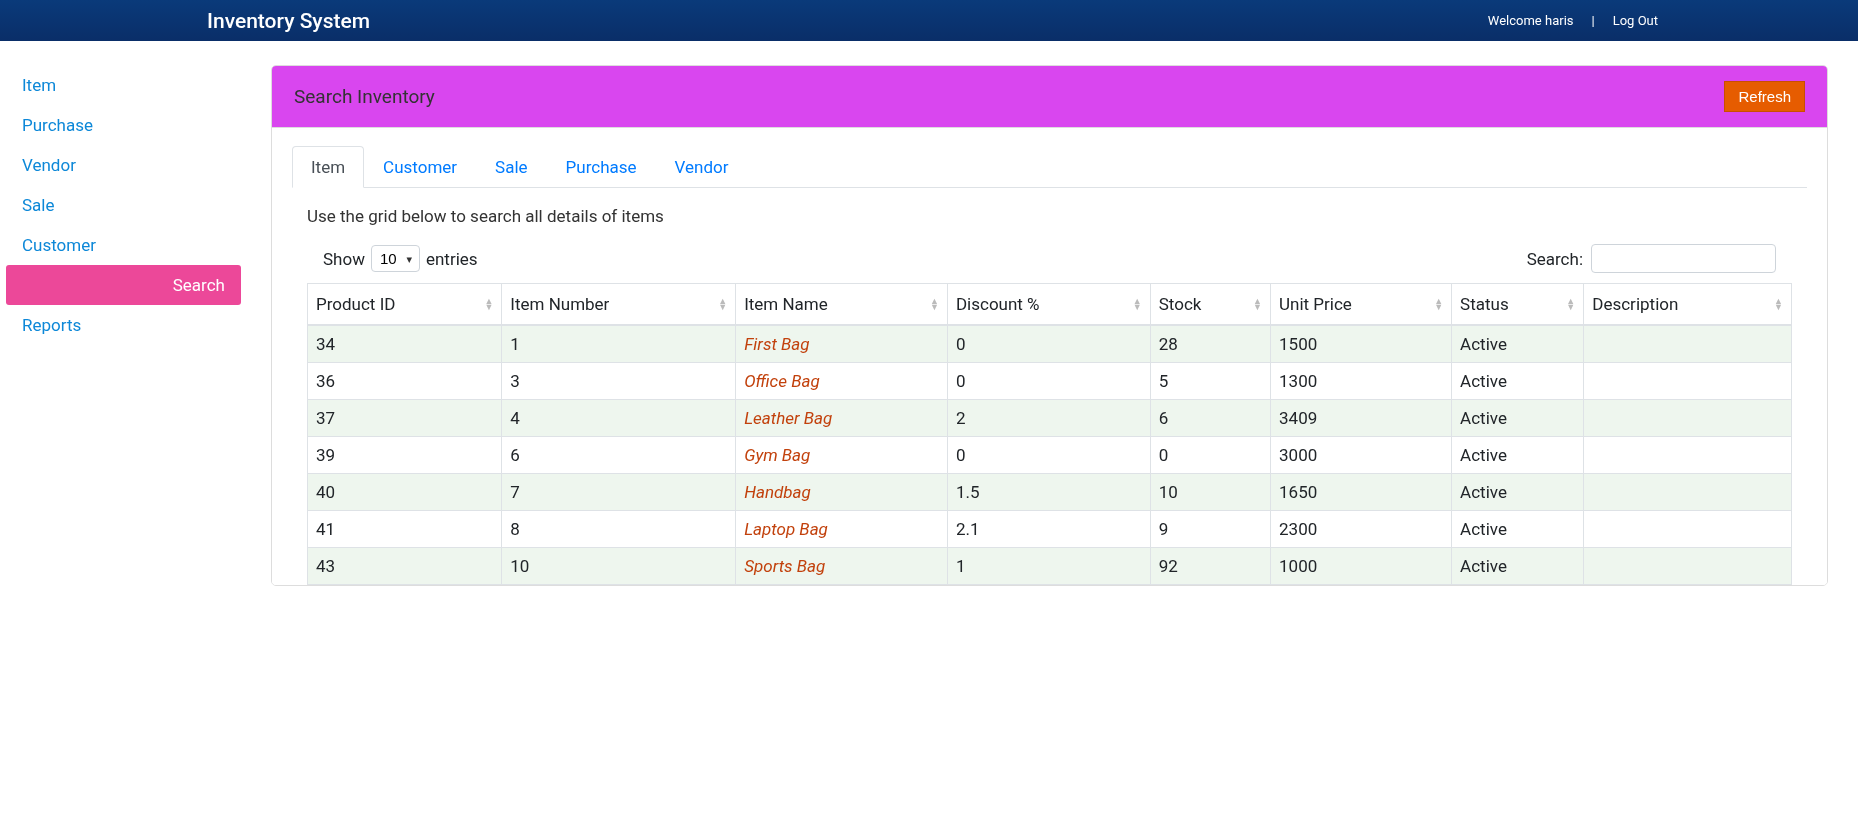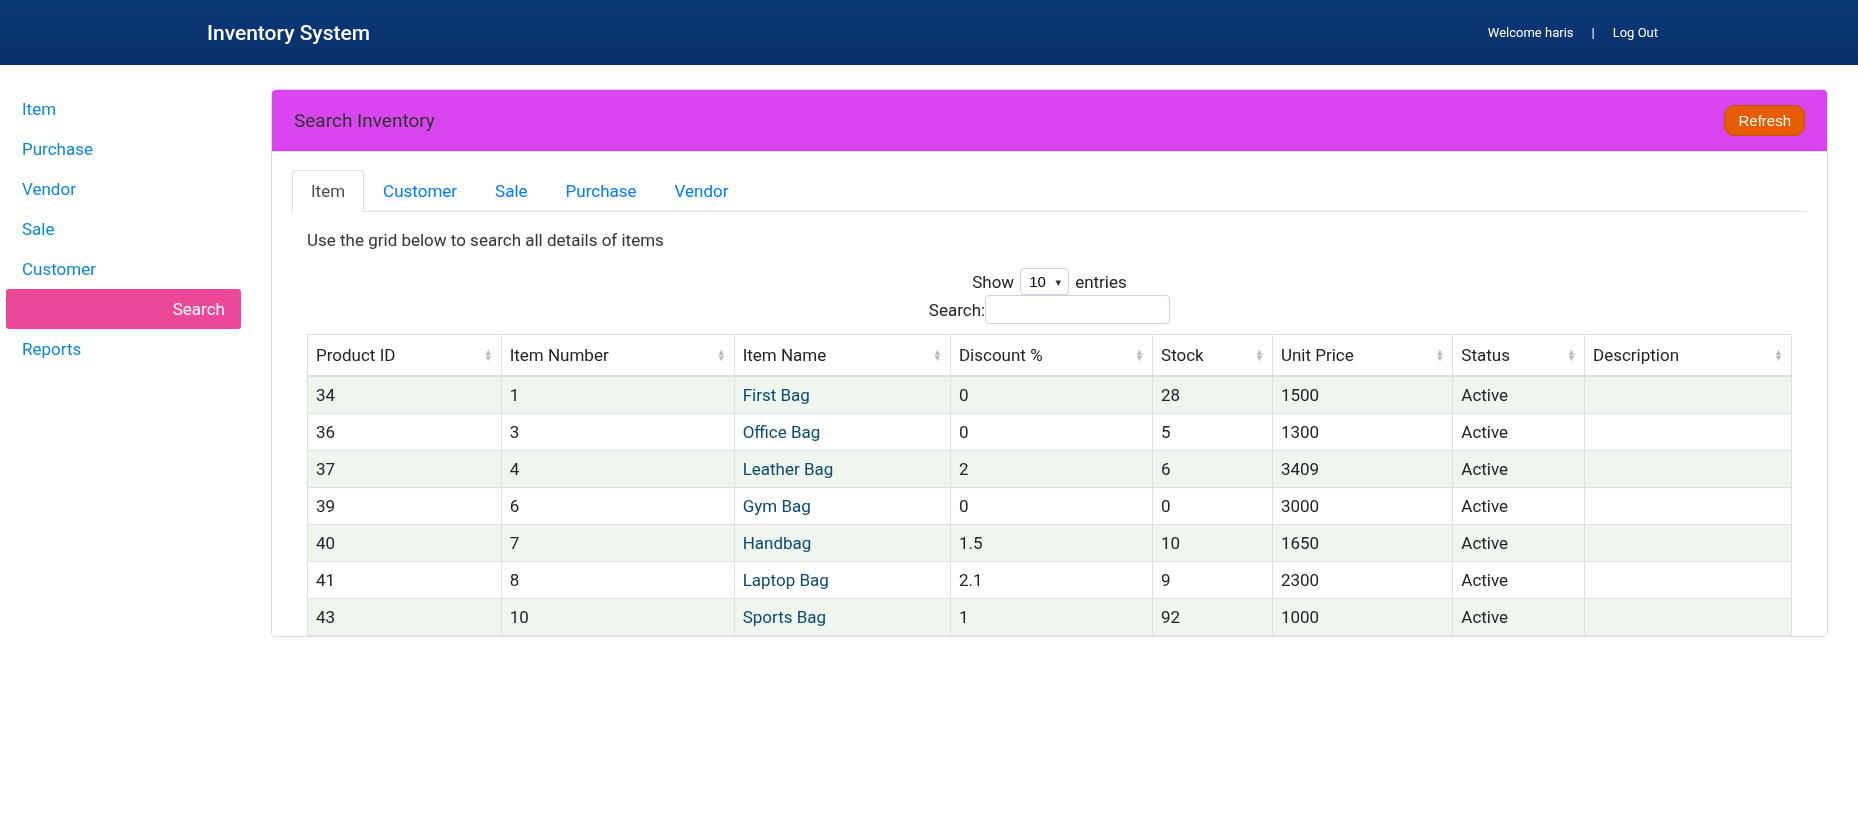--- a/index.html
+++ b/index.html
@@ -5,21 +5,21 @@
     * { margin: 0; padding: 0; box-sizing: border-box; }
     body {
       font-family: -apple-system, BlinkMacSystemFont, "Segoe UI", Roboto, "Helvetica Neue", Arial, sans-serif;
       font-size: 16px;
       color: #212529;
       background: #fff;
     }
     .navbar {
       background: linear-gradient(to bottom, #0a3a7a 0%, #0a2e68 100%);
       color: #fff;
-      height: 65px;
+      height: 41px;
       display: flex;
       align-items: center;
       padding: 0 0;
     }
     .navbar-brand {
       color: #fff;
       font-size: 21px;
       font-weight: 500;
       margin-left: 207px;
     }
@@ -79,21 +79,21 @@
       font-size: 19px;
       font-weight: 400;
       color: #333;
     }
     .btn-refresh {
       background: #e65c00;
       border: 1px solid #c94f00;
       color: #fff;
       padding: 6px 13px;
       font-size: 15px;
-      border-radius: 10px;
+      border-radius: 0;
       cursor: pointer;
     }
     .panel-body {
       padding: 18px 20px 0 20px;
       background: #fff;
     }
     .tabs {
       display: flex;
       border-bottom: 1px solid #dee2e6;
       gap: 0;
@@ -121,21 +121,20 @@
       font-size: 17px;
       color: #333;
       margin-bottom: 18px;
     }
     .table-controls {
       display: flex;
       justify-content: space-between;
       align-items: center;
       margin-bottom: 10px;
       padding: 0 16px;
-      flex-direction: column;
     }
     .show-entries {
       font-size: 17px;
       display: flex;
       align-items: center;
       gap: 6px;
     }
     .show-entries select {
       padding: 4px 22px 4px 8px;
       font-size: 15px;
@@ -153,20 +152,21 @@
       top: 50%;
       transform: translateY(-50%);
       font-size: 11px;
       color: #333;
       pointer-events: none;
     }
     .search-box {
       font-size: 17px;
       display: flex;
       align-items: center;
+      gap: 8px;
     }
     .search-box input {
       padding: 5px 8px;
       font-size: 15px;
       border: 1px solid #ced4da;
       border-radius: 4px;
       width: 185px;
     }
     table.data-table {
       width: 100%;
@@ -192,21 +192,21 @@
       line-height: 6px;
       font-size: 9px;
       color: #bbb;
     }
     table.data-table td {
       padding: 8px 8px;
       border: 1px solid #dee2e6;
     }
     table.data-table tbody tr:nth-child(odd) { background: #eef6ee; }
     table.data-table tbody tr:nth-child(even) { background: #fff; }
-    table.data-table td a { color: #0c4a6e; text-decoration: none; }
+    table.data-table td a { color: #c2410c; text-decoration: none; font-style: italic; }
   </style>
 </head>
 <body>
 
 <div class="navbar">
   <div class="navbar-brand">Inventory System</div>
   <div class="navbar-right">
     <a href="#">Welcome haris</a>
     <span class="divider">|</span>
     <a href="#">Log Out</a>

